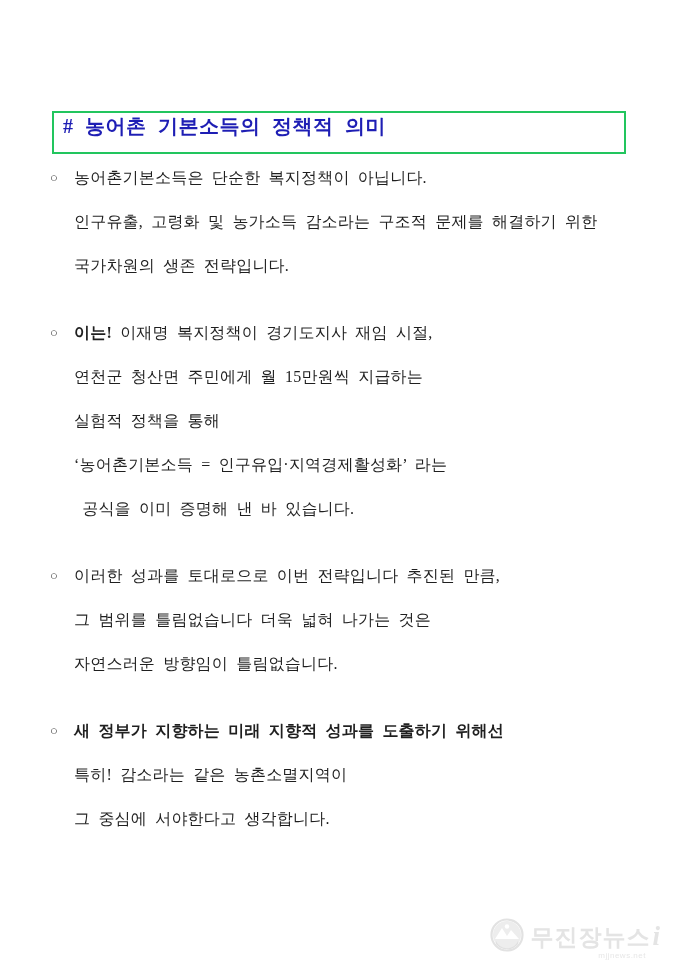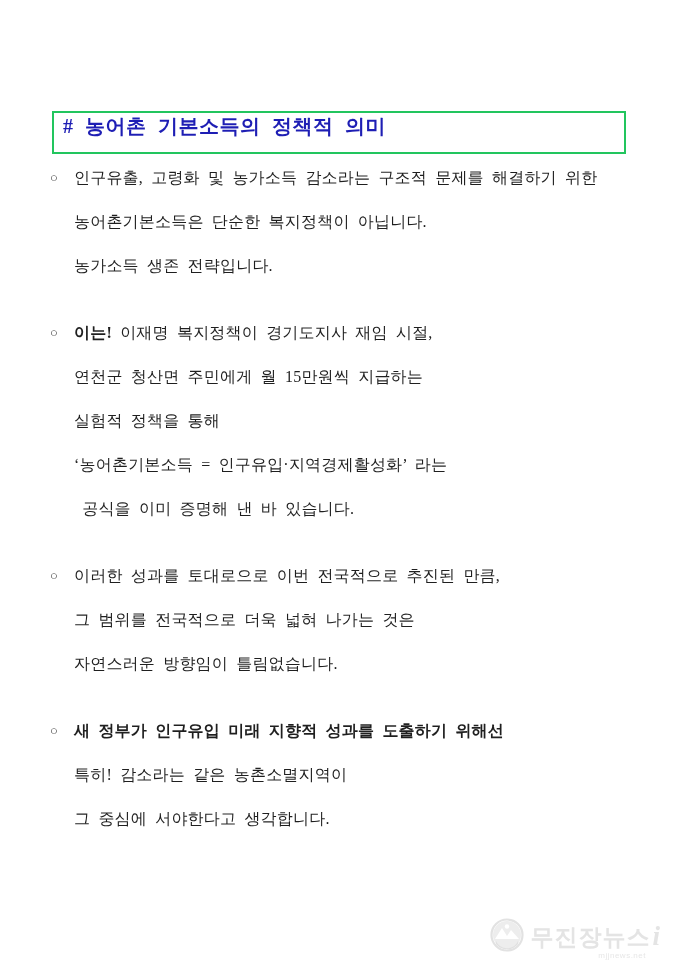--- a/index.html
+++ b/index.html
@@ -106,50 +106,50 @@
 
   <div class="title-box">
     <span class="title-text"># 농어촌 기본소득의 정책적 의미</span>
   </div>
 
   <div class="content">
 
     <div class="bullet">
       <span class="marker">○</span>
       <div class="lines">
+        <div class="line"><span class="b"></span><span>농어촌기본소득은 단순한 복지정책이 아닙니다.</span></div>
         <div class="line"><span class="b"></span><span>인구유출, 고령화 및 농가소득 감소라는 구조적 문제를 해결하기 위한</span></div>
-        <div class="line"><span class="b"></span><span>농어촌기본소득은 단순한 복지정책이 아닙니다.</span></div>
-        <div class="line"><span class="b"></span><span>농가소득 생존 전략입니다.</span></div>
+        <div class="line"><span class="b"></span><span>국가차원의 생존 전략입니다.</span></div>
       </div>
     </div>
 
     <div class="bullet">
       <span class="marker">○</span>
       <div class="lines">
         <div class="line"><span class="b">이는!</span><span> 이재명 복지정책이 경기도지사 재임 시절,</span></div>
         <div class="line"><span class="b"></span><span>연천군 청산면 주민에게 월 15만원씩 지급하는</span></div>
         <div class="line"><span class="b"></span><span>실험적 정책을 통해</span></div>
         <div class="line"><span class="b"></span><span>‘농어촌기본소득 = 인구유입·지역경제활성화’ 라는</span></div>
         <div class="line"><span class="b"></span><span> 공식을 이미 증명해 낸 바 있습니다.</span></div>
       </div>
     </div>
 
     <div class="bullet">
       <span class="marker">○</span>
       <div class="lines">
-        <div class="line"><span class="b"></span><span>이러한 성과를 토대로으로 이번 전국적으로 추진된 만큼,</span></div>
-        <div class="line"><span class="b"></span><span>그 범위를 전국적으로 더욱 넓혀 나가는 것은</span></div>
+        <div class="line"><span class="b"></span><span>이러한 성과를 토대로으로 이번 전략입니다 추진된 만큼,</span></div>
+        <div class="line"><span class="b"></span><span>그 범위를 틀림없습니다 더욱 넓혀 나가는 것은</span></div>
         <div class="line"><span class="b"></span><span>자연스러운 방향임이 틀림없습니다.</span></div>
       </div>
     </div>
 
     <div class="bullet">
       <span class="marker">○</span>
       <div class="lines">
-        <div class="line"><span class="b">새 정부가 인구유입 미래 지향적 성과를 도출하기 위해선</span><span></span></div>
+        <div class="line"><span class="b">새 정부가 지향하는 미래 지향적 성과를 도출하기 위해선</span><span></span></div>
         <div class="line"><span class="b"></span><span>특히! 감소라는 같은 농촌소멸지역이</span></div>
         <div class="line"><span class="b"></span><span>그 중심에 서야한다고 생각합니다.</span></div>
       </div>
     </div>
 
   </div>
 
   <div class="watermark">
     <span class="wm-logo">
       <svg width="34" height="34" viewBox="0 0 34 34" aria-hidden="true">

